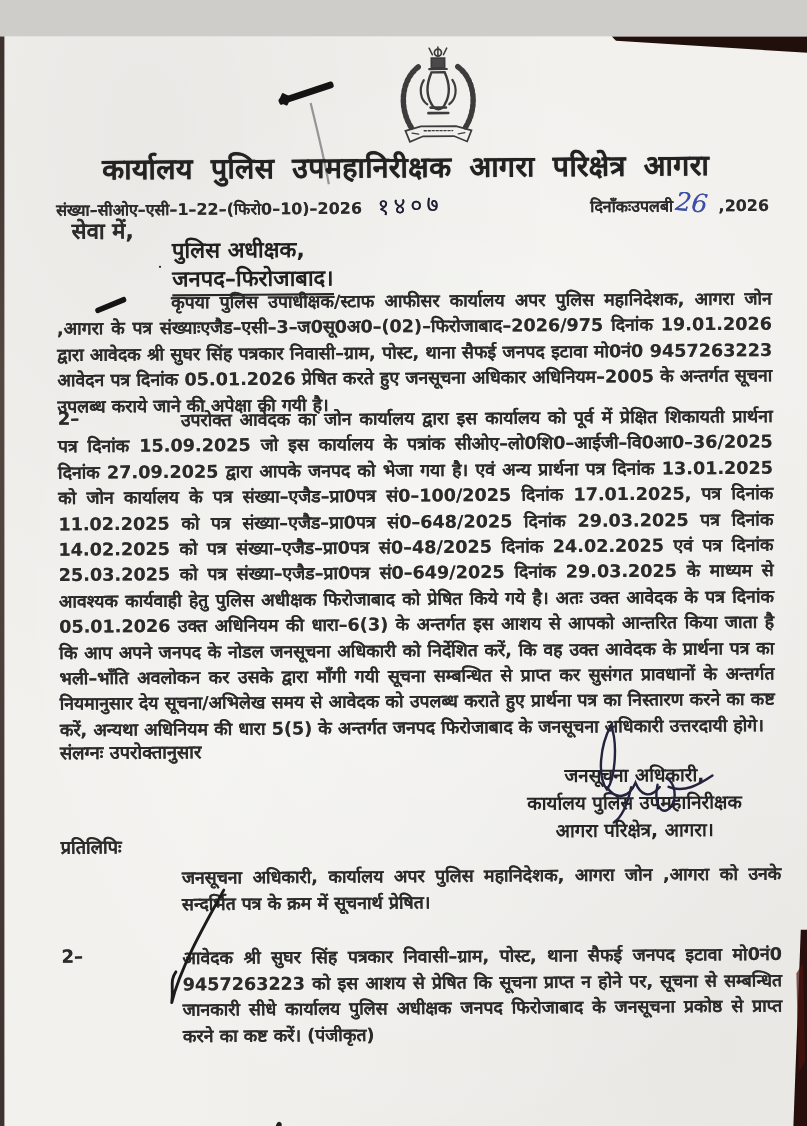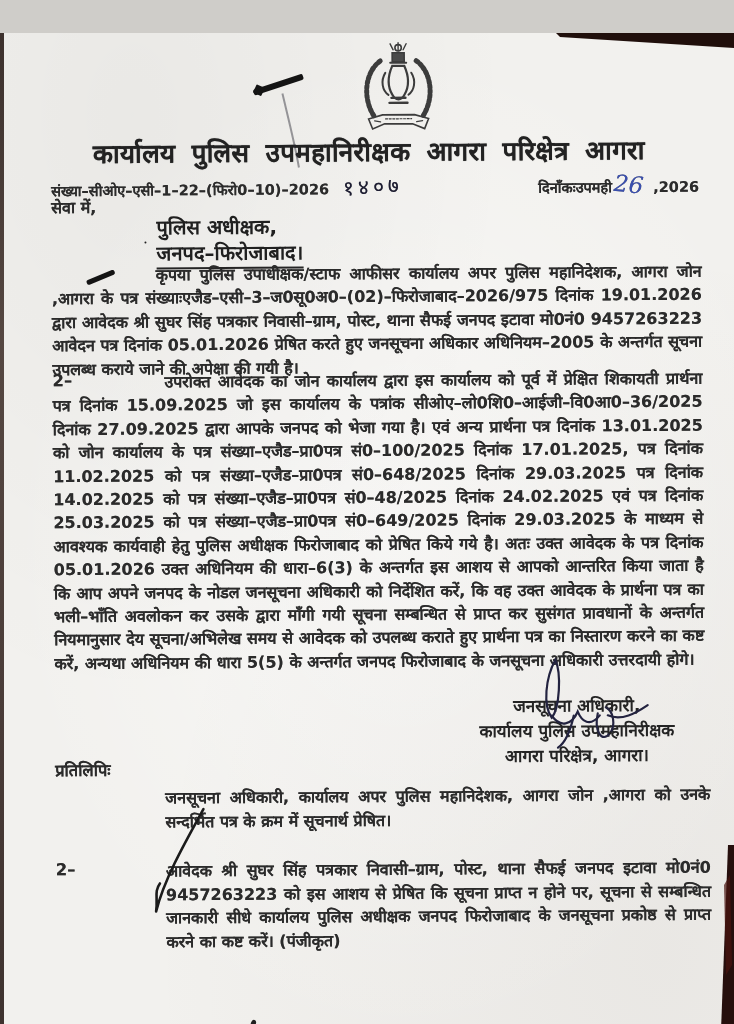--- a/index.html
+++ b/index.html
@@ -40,21 +40,21 @@
     font-size:21px;color:#1d1d33;letter-spacing:4px;margin-left:14px;
     transform:rotate(-3deg);display:inline-block;font-weight:400;
     font-family:"DejaVu Serif","Liberation Serif",serif;
   }
   .date-part{margin-left:auto;white-space:nowrap;display:flex;align-items:baseline;}
   .hand-day{
     font-size:23px;color:#3a4fae;font-style:italic;font-weight:400;
     transform:rotate(6deg);display:inline-block;margin:0 10px 0 2px;
     font-family:"DejaVu Serif","Liberation Serif",serif;
   }
-  .salutation{left:50px;top:161px;font-size:16px;}
+  .salutation{left:64px;top:161px;font-size:20px;}
   .addressee{left:155px;top:180px;font-size:20px;font-weight:700;line-height:26px;color:#202020;}
   .addressee .u{border-bottom:2px solid #252525;padding-bottom:1px;display:inline-block;}
   .bodypara{
     font-size:16px;line-height:23.4px;text-align:justify;
     width:650px;left:50px;
   }
   .p1{top:229px;text-indent:104px;}
   .p2{top:336px;text-indent:112px;}
   .p2no{left:50px;top:336px;font-size:16.5px;}
   .enclosure{left:50px;top:637px;font-size:16.5px;}
@@ -101,38 +101,39 @@
         </g>
       </svg>
     </div>
 
     <div class="abs office-title">कार्यालय पुलिस उपमहानिरीक्षक आगरा परिक्षेत्र आगरा</div>
 
     <div class="abs ref-row print">
       <span class="ref-prefix">संख्या–सीओए–एसी–1–22–(फिरो0–10)–2026</span>
       <span class="hand-no">१४०७</span>
       <span class="date-part">
-        <span>दिनाँकःउपमही</span>
+        <span>दिनाँकःउपलबी</span>
         <span class="hand-day">26</span>
         <span>,2026</span>
       </span>
     </div>
 
     <div class="abs salutation print">सेवा में,</div>
 
     <div class="abs addressee">
       <div>पुलिस अधीक्षक,</div>
       <div><span class="u">जनपद–फिरोजाबाद।</span></div>
     </div>
 
     <div class="abs bodypara p1 print">कृपया पुलिस उपाधीक्षक/स्टाफ आफीसर कार्यालय अपर पुलिस महानिदेशक, आगरा जोन ,आगरा के पत्र संख्याःएजैड–एसी–3–ज0सू0अ0–(02)–फिरोजाबाद–2026/975 दिनांक 19.01.2026 द्वारा आवेदक श्री सुघर सिंह पत्रकार निवासी–ग्राम, पोस्ट, थाना सैफई जनपद इटावा  मो0नं0 9457263223 आवेदन पत्र दिनांक 05.01.2026 प्रेषित करते हुए जनसूचना अधिकार अधिनियम–2005 के अन्तर्गत सूचना उपलब्ध कराये जाने की अपेक्षा की गयी है।</div>
 
     <div class="abs p2no print">2–</div>
     <div class="abs bodypara p2 print">उपरोक्त आवेदक का जोन कार्यालय द्वारा इस कार्यालय को पूर्व में प्रेक्षित शिकायती प्रार्थना पत्र दिनांक 15.09.2025 जो इस कार्यालय के पत्रांक सीओए–लो0शि0–आईजी–वि0आ0–36/2025 दिनांक 27.09.2025 द्वारा आपके जनपद को भेजा गया है। एवं अन्य प्रार्थना पत्र दिनांक 13.01.2025 को जोन कार्यालय के पत्र संख्या–एजैड–प्रा0पत्र सं0–100/2025 दिनांक 17.01.2025, पत्र दिनांक 11.02.2025 को पत्र संख्या–एजैड–प्रा0पत्र सं0–648/2025 दिनांक 29.03.2025 पत्र दिनांक 14.02.2025 को पत्र संख्या–एजैड–प्रा0पत्र सं0–48/2025 दिनांक 24.02.2025 एवं पत्र दिनांक 25.03.2025 को पत्र संख्या–एजैड–प्रा0पत्र सं0–649/2025 दिनांक 29.03.2025 के माध्यम से आवश्यक कार्यवाही हेतु पुलिस अधीक्षक फिरोजाबाद को प्रेषित किये गये है। अतः उक्त आवेदक के पत्र दिनांक 05.01.2026 उक्त अधिनियम की धारा–6(3) के अन्तर्गत इस आशय से आपको आन्तरित किया जाता है कि आप अपने जनपद के नोडल जनसूचना अधिकारी को निर्देशित करें, कि वह उक्त आवेदक के प्रार्थना पत्र का भली–भाँति अवलोकन कर उसके द्वारा माँगी गयी सूचना सम्बन्धित से प्राप्त कर सुसंगत प्रावधानों के अन्तर्गत नियमानुसार देय सूचना/अभिलेख समय से आवेदक को उपलब्ध कराते हुए प्रार्थना पत्र का निस्तारण करने का कष्ट करें, अन्यथा अधिनियम की धारा 5(5) के अन्तर्गत जनपद फिरोजाबाद के जनसूचना अधिकारी उत्तरदायी होगे।</div>
 
+    <div class="abs enclosure print">संलग्नः उपरोक्तानुसार</div>
 
     <div class="abs sigblock">
       <div>जनसूचना अधिकारी,</div>
       <div>कार्यालय पुलिस उपमहानिरीक्षक</div>
       <div>आगरा परिक्षेत्र, आगरा।</div>
     </div>
 
     <div class="abs" style="left:505px;top:624px;width:170px;height:95px;">
       <svg width="170" height="95" viewBox="0 0 170 95">
         <g stroke="#232340" fill="none" stroke-width="2.2" stroke-linecap="round">

